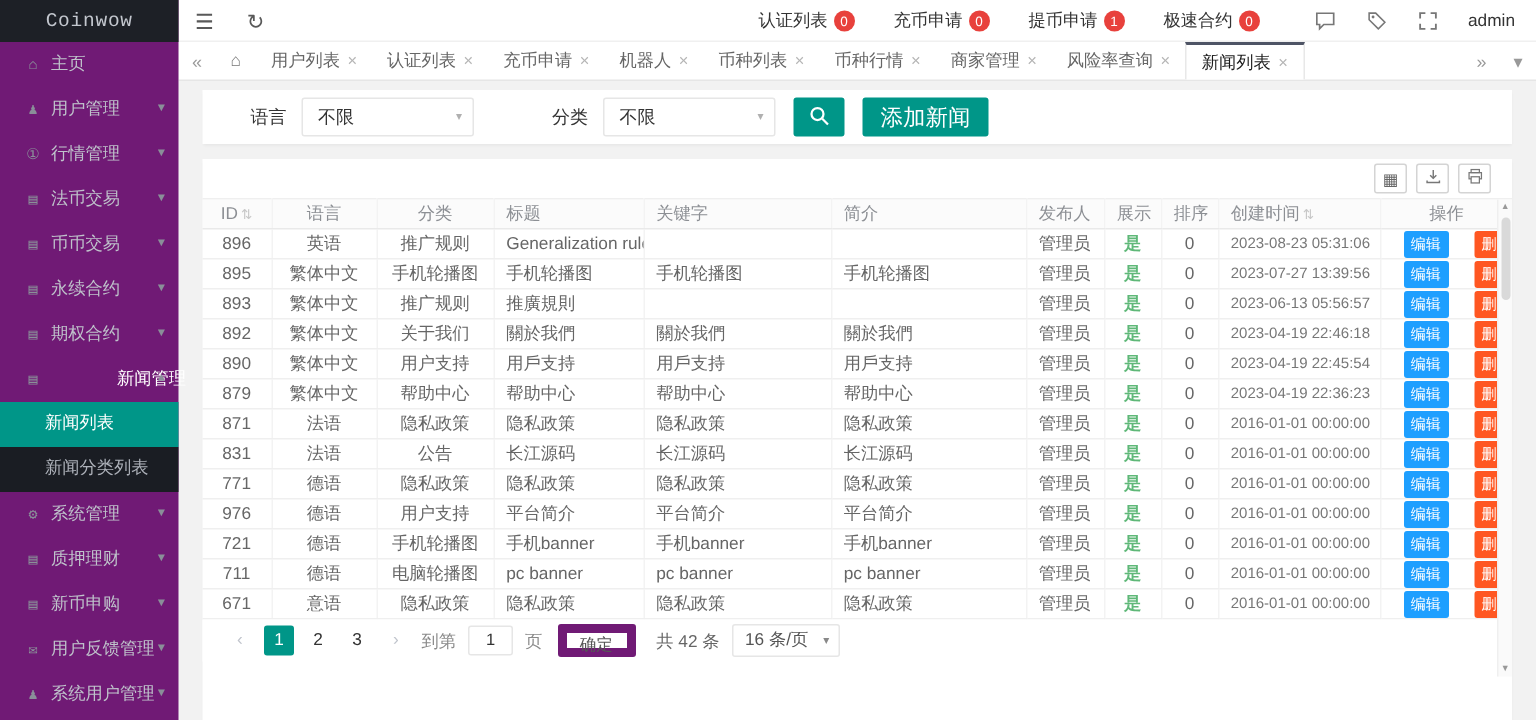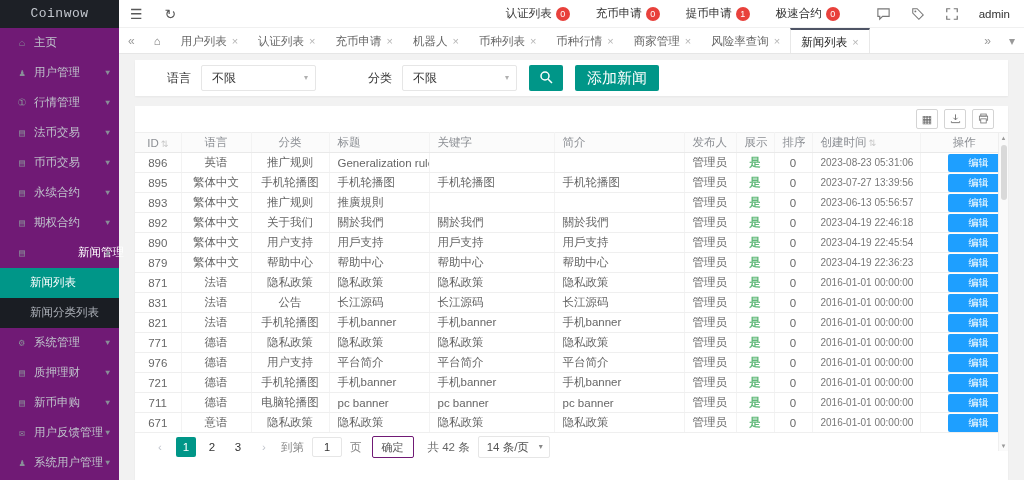--- a/index.html
+++ b/index.html
@@ -57,32 +57,32 @@
 
   table{width:100%;border-collapse:collapse;table-layout:fixed;font-size:11.5px;border-top:1px solid #EFEFEF;}
   th,td{height:20px;padding:0 8px;border-bottom:1px solid #EFEFEF;border-right:1px solid #F3F3F3;white-space:nowrap;overflow:hidden;text-align:left;font-weight:normal;}
   th:last-child,td:last-child{border-right:none;}
   thead th{background:#FBFBFB;color:#8C8F94;border-bottom:1px solid #E9E9E9;}
   td{color:#666;}
   .c{text-align:center;}
   .sort{color:#C8C8C8;font-size:9px;margin-left:2px;}
   .show-yes{color:var(--yes);font-weight:bold;}
   .time{font-size:10px;color:#777;}
-  .btn-edit,.btn-del{border:none;border-radius:2px;color:#fff;font-size:10px;padding:2px 21px;margin:0 19px;cursor:pointer;font-family:inherit;}
+  .btn-edit,.btn-del{border:none;border-radius:2px;color:#fff;font-size:10px;padding:2px 5px;margin:0 7px;cursor:pointer;font-family:inherit;}
   .btn-edit{background:var(--edit);}
   .btn-del{background:var(--del);}
 
   
   .pager{height:28px;display:flex;align-items:center;padding-left:12px;font-size:11.5px;color:#666;background:#fff;}
   .pg{min-width:20px;height:20px;line-height:20px;text-align:center;margin:0 3px;border-radius:2px;cursor:pointer;color:#333;}
   .pg.nav{color:#C0C4CC;}
   .pg.active{background:var(--accent);color:#fff;}
   .pg-text{margin:0 4px;color:#8a8a8a;}
   .pg-input{width:30px;height:20px;border:1px solid #E6E6E6;border-radius:2px;text-align:center;font-size:11px;color:#333;margin:0 4px;font-family:inherit;}
-  .pg-btn{height:22px;border:1px solid #701a75;background:#fff;border-radius:2px;padding:0 9px;margin:0 6px;color:#555;font-size:11px;cursor:pointer;font-family:inherit;}
+  .pg-btn{height:22px;border:6px solid #701a75;background:#fff;border-radius:2px;padding:0 9px;margin:0 6px;color:#555;font-size:11px;cursor:pointer;font-family:inherit;}
   .pg-total{margin:0 8px;color:#666;}
   .pg-select{position:relative;height:22px;line-height:20px;border:1px solid #E6E6E6;border-radius:2px;padding:0 20px 0 8px;color:#555;cursor:pointer;}
   .pg-select .sel-caret{position:absolute;right:6px;top:0;font-size:8px;color:#888;line-height:20px;}
 
   
   .vscroll{position:absolute;top:27px;right:0;width:10px;height:318px;background:#FAFAFA;border-left:1px solid #EFEFEF;}
   .vs-arrow{height:10px;line-height:10px;text-align:center;font-size:6px;color:#999;cursor:pointer;}
   .vs-down{position:absolute;bottom:0;left:0;right:0;}
   .vs-thumb{position:absolute;top:12px;left:2px;width:6px;height:55px;border-radius:3px;background:#D9D9D9;cursor:pointer;}
 </style>
@@ -416,36 +416,20 @@
                 <td>管理员</td>
                 <td class="c show-yes">是</td>
                 <td class="c">0</td>
                 <td class="time">2016-01-01 00:00:00</td>
                 <td class="c">
                   <button class="btn-edit">编辑</button>
                   <button class="btn-del">删除</button>
                 </td>
               </tr>
 
-              <tr>
-                <td class="c">821</td>
-                <td class="c">法语</td>
-                <td class="c">手机轮播图</td>
-                <td>手机banner</td>
-                <td>手机banner</td>
-                <td>手机banner</td>
-                <td>管理员</td>
-                <td class="c show-yes">是</td>
-                <td class="c">0</td>
-                <td class="time">2016-01-01 00:00:00</td>
-                <td class="c">
-                  <button class="btn-edit">编辑</button>
-                  <button class="btn-del">删除</button>
-                </td>
-              </tr>
 
 
               <tr>
                 <td class="c">771</td>
                 <td class="c">德语</td>
                 <td class="c">隐私政策</td>
                 <td>隐私政策</td>
                 <td>隐私政策</td>
                 <td>隐私政策</td>
                 <td>管理员</td>
@@ -533,21 +517,21 @@
           <span class="pg active">1</span>
           <span class="pg">2</span>
           <span class="pg">3</span>
           <span class="pg nav">›</span>
           <span class="pg-text">到第</span>
           <input class="pg-input" value="1" style="">
           <span class="pg-text">页</span>
           <button class="pg-btn">确定</button>
           <span class="pg-total">共 42 条</span>
           <div class="pg-select">
-            <span>14 条/页</span>
+            <span>16 条/页</span>
             <span class="sel-caret">▾</span>
           </div>
         </div>
 
         <div class="vscroll">
           <div class="vs-arrow">▲</div>
           <div class="vs-thumb"></div>
           <div class="vs-arrow vs-down">▼</div>
         </div>
       </div>

